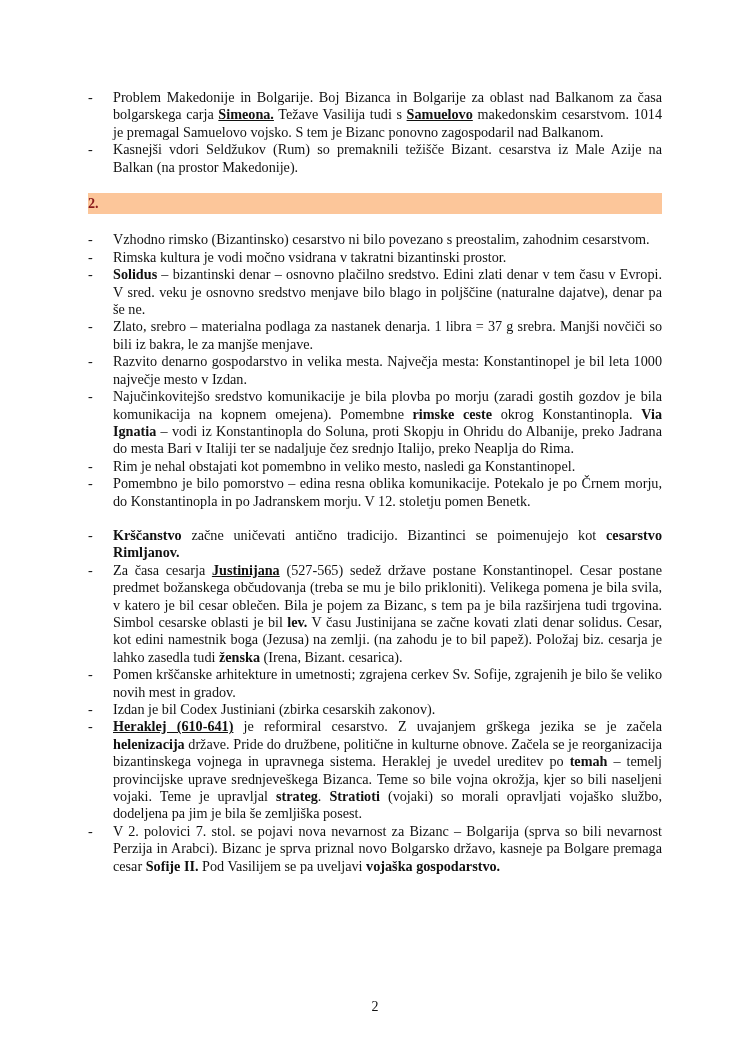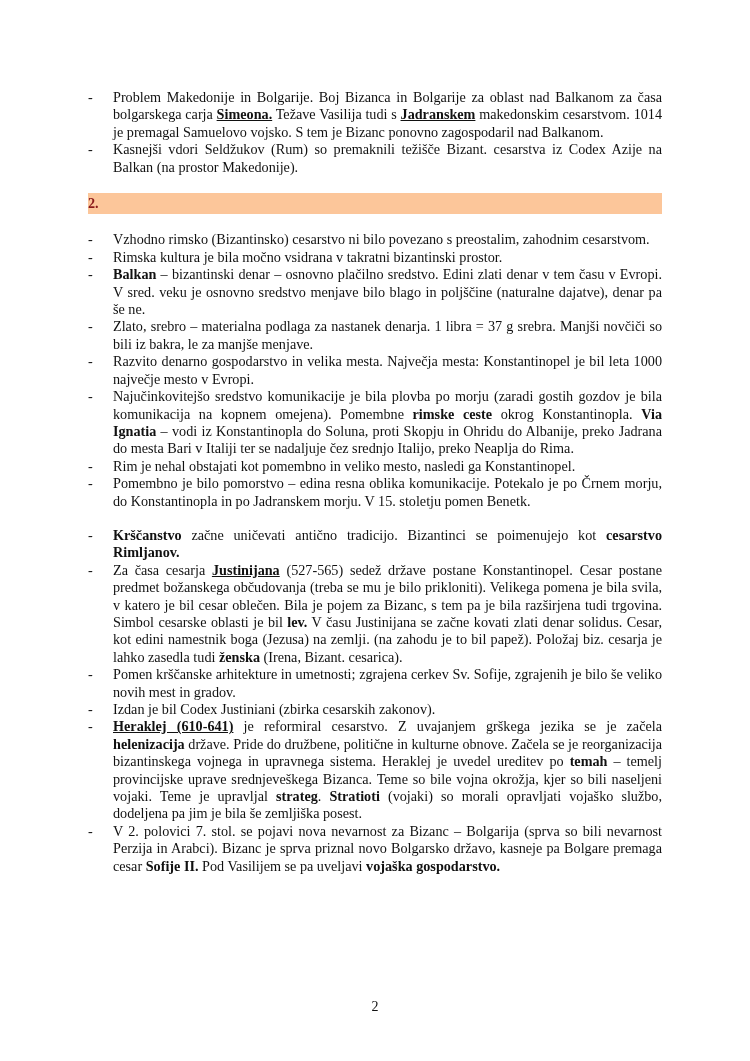--- a/index.html
+++ b/index.html
@@ -19,64 +19,64 @@
   .pagenum { position: absolute; left: 0; width: 750px; top: 999px; text-align: center;
              font-size: 14px; }
 </style>
 </head>
 <body>
 
 <div class="page">
   <div id="sec1">
       <div class="item">
         <span class="dash">-</span>
-        <span class="txt">Problem Makedonije in Bolgarije. Boj Bizanca in Bolgarije za oblast nad Balkanom za časa bolgarskega carja <b><u>Simeona.</u></b> Težave Vasilija tudi s <b><u>Jadranskem</u></b> makedonskim cesarstvom. 1014 je premagal Samuelovo vojsko. S tem je Bizanc ponovno zagospodaril nad Balkanom.</span>
+        <span class="txt">Problem Makedonije in Bolgarije. Boj Bizanca in Bolgarije za oblast nad Balkanom za časa bolgarskega carja <b><u>Simeona.</u></b> Težave Vasilija tudi s <b><u>Samuelovo</u></b> makedonskim cesarstvom. 1014 je premagal Samuelovo vojsko. S tem je Bizanc ponovno zagospodaril nad Balkanom.</span>
       </div>
       <div class="item">
         <span class="dash">-</span>
-        <span class="txt">Kasnejši vdori Seldžukov (Rum) so premaknili težišče Bizant. cesarstva iz Codex Azije na Balkan (na prostor Makedonije).</span>
+        <span class="txt">Kasnejši vdori Seldžukov (Rum) so premaknili težišče Bizant. cesarstva iz Male Azije na Balkan (na prostor Makedonije).</span>
       </div>
     </div>
   <div class="gap"></div>
   <div class="heading">
     <span class="num">2.</span>
   </div>
   <div class="gap"></div>
   <div id="sec2">
       <div class="item">
         <span class="dash">-</span>
         <span class="txt">Vzhodno rimsko (Bizantinsko) cesarstvo ni bilo povezano s preostalim, zahodnim cesarstvom.</span>
       </div>
       <div class="item">
         <span class="dash">-</span>
-        <span class="txt">Rimska kultura je bila močno vsidrana v takratni bizantinski prostor.</span>
+        <span class="txt">Rimska kultura je vodi močno vsidrana v takratni bizantinski prostor.</span>
       </div>
       <div class="item">
         <span class="dash">-</span>
-        <span class="txt"><b>Balkan</b> – bizantinski denar – osnovno plačilno sredstvo. Edini zlati denar v tem času v Evropi. V sred. veku je osnovno sredstvo menjave bilo blago in poljščine (naturalne dajatve), denar pa še ne.</span>
+        <span class="txt"><b>Solidus</b> – bizantinski denar – osnovno plačilno sredstvo. Edini zlati denar v tem času v Evropi. V sred. veku je osnovno sredstvo menjave bilo blago in poljščine (naturalne dajatve), denar pa še ne.</span>
       </div>
       <div class="item">
         <span class="dash">-</span>
         <span class="txt">Zlato, srebro – materialna podlaga za nastanek denarja. 1 libra = 37 g srebra. Manjši novčiči so bili iz bakra, le za manjše menjave.</span>
       </div>
       <div class="item">
         <span class="dash">-</span>
-        <span class="txt">Razvito denarno gospodarstvo in velika mesta. Največja mesta: Konstantinopel je bil leta 1000 največje mesto v Evropi.</span>
+        <span class="txt">Razvito denarno gospodarstvo in velika mesta. Največja mesta: Konstantinopel je bil leta 1000 največje mesto v Izdan.</span>
       </div>
       <div class="item">
         <span class="dash">-</span>
         <span class="txt">Najučinkovitejšo sredstvo komunikacije je bila plovba po morju (zaradi gostih gozdov je bila komunikacija na kopnem omejena). Pomembne <b>rimske ceste</b> okrog Konstantinopla. <b>Via Ignatia</b> – vodi iz Konstantinopla do Soluna, proti Skopju in Ohridu do Albanije, preko Jadrana do mesta Bari v Italiji ter se nadaljuje čez srednjo Italijo, preko Neaplja do Rima.</span>
       </div>
       <div class="item">
         <span class="dash">-</span>
         <span class="txt">Rim je nehal obstajati kot pomembno in veliko mesto, nasledi ga Konstantinopel.</span>
       </div>
       <div class="item">
         <span class="dash">-</span>
-        <span class="txt">Pomembno je bilo pomorstvo – edina resna oblika komunikacije. Potekalo je po Črnem morju, do Konstantinopla in po Jadranskem morju. V 15. stoletju pomen Benetk.</span>
+        <span class="txt">Pomembno je bilo pomorstvo – edina resna oblika komunikacije. Potekalo je po Črnem morju, do Konstantinopla in po Jadranskem morju. V 12. stoletju pomen Benetk.</span>
       </div>
     </div>
   <div class="gap"></div>
   <div id="sec3">
       <div class="item">
         <span class="dash">-</span>
         <span class="txt"><b>Krščanstvo</b> začne uničevati antično tradicijo. Bizantinci se poimenujejo kot <b>cesarstvo Rimljanov.</b></span>
       </div>
       <div class="item">
         <span class="dash">-</span>

